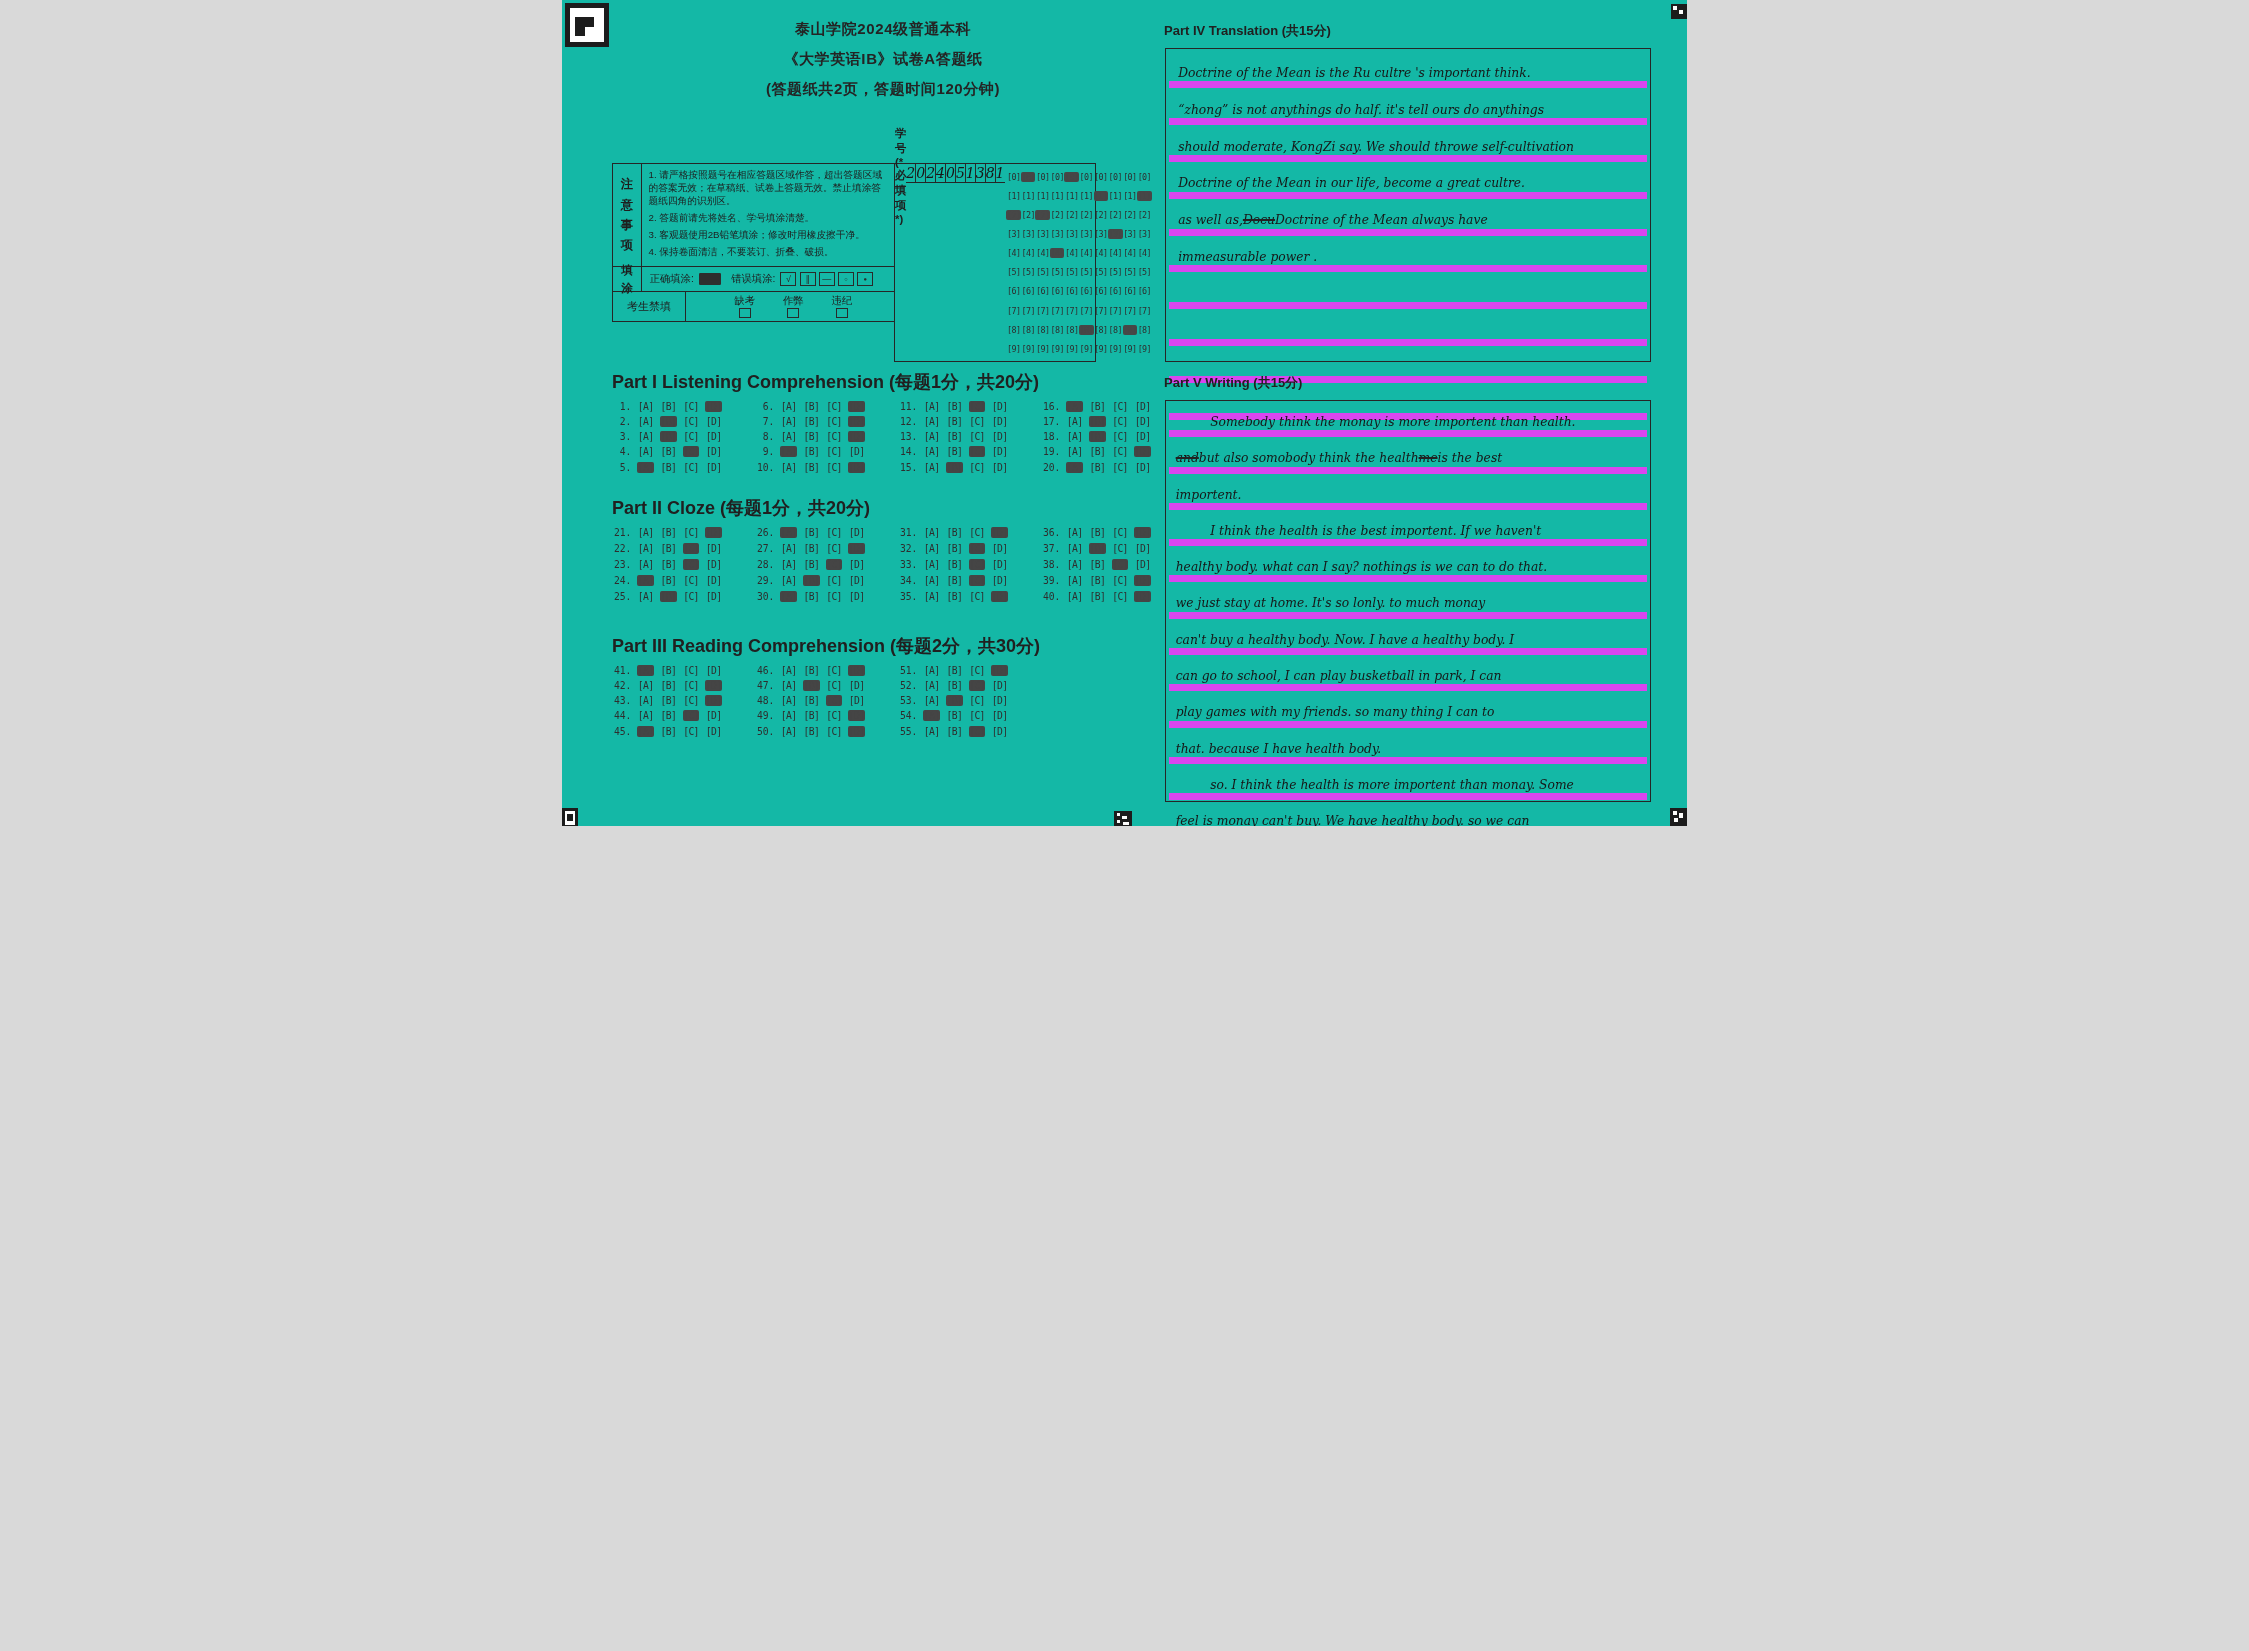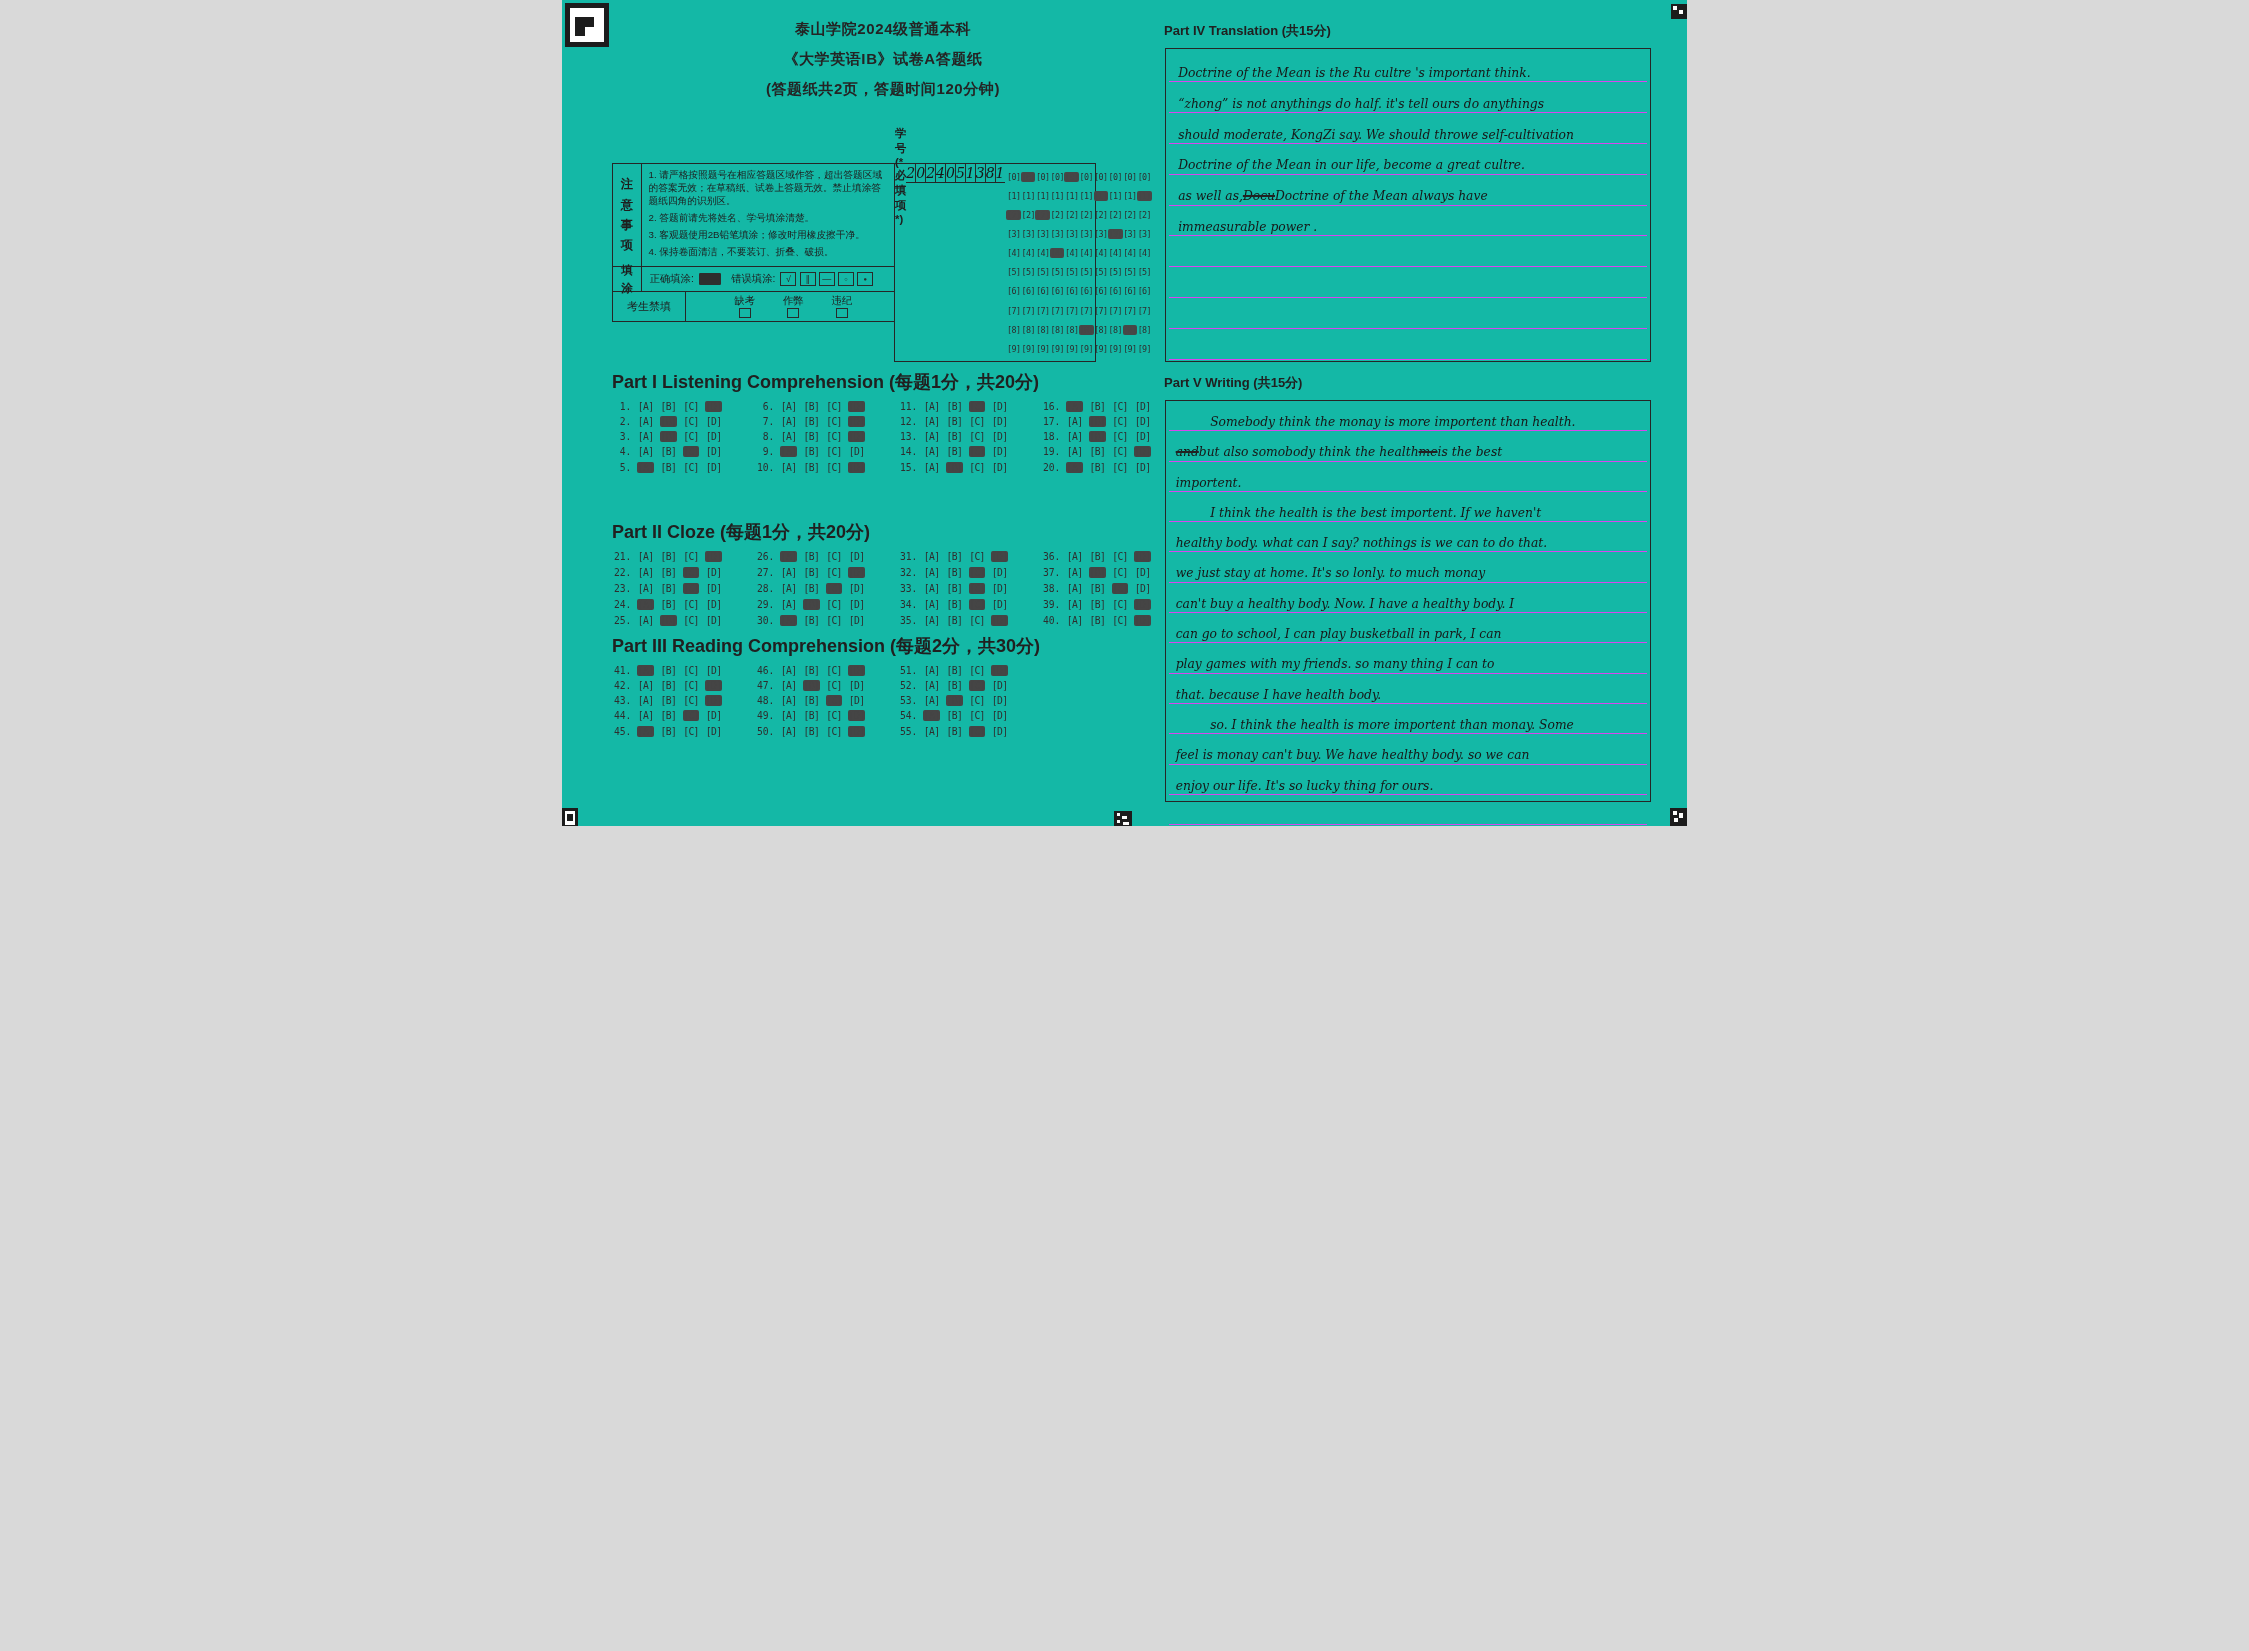--- a/index.html
+++ b/index.html
@@ -69,31 +69,31 @@
   .sec{position:absolute;left:50px;}
   .sec h2{margin:0 0 6.5px 0;font-size:18px;font-weight:600;color:#202020;}
   .sec .grid{display:flex;}
   .sec .col{width:143px;}
   .qrow{height:15.3px;white-space:nowrap;font-size:9.7px;color:#2e2e2e;}
   .sec2 .qrow{height:16px;}
   .qnum{display:inline-block;width:19.4px;text-align:right;margin-right:5.8px;}
   .opt{display:inline-block;margin-right:5.8px;letter-spacing:-0.6px;border-radius:1.9px;padding:0 0.6px;}
   .opt.filled{background:#454545;color:#454545;}
   .sec1{top:370px;}
-  .sec2{top:520px;}
+  .sec2{top:496px;}
   .sec3{top:634px;}
 
   
   .page-h{position:absolute;left:602px;font-size:13px;font-weight:600;color:#202020;}
   #h4{top:22px;}
   #h5{top:374px;}
   .ansbox{position:absolute;left:603px;width:486px;border:1.3px solid #262626;box-sizing:border-box;}
   .tbox{top:48px;height:314px;padding-top:2.6px;}
   .wbox{top:400px;height:402px;}
-  .line-slot{height:28.5px;margin:0 3.2px;border-bottom:1px solid #d946ef;display:flex;
+  .line-slot{height:28.5px;margin:0 3.2px;border-bottom:7px solid #d946ef;display:flex;
              align-items:flex-end;padding:0 1.3px 1.3px 9px;font-size:12.3px;white-space:nowrap;overflow:hidden;}
   .wbox .line-slot{height:28px;padding-left:6.5px;}
   .indent{padding-left:41px !important;}
   .strike{text-decoration:line-through;text-decoration-thickness:1.9px;text-decoration-color:#222;}
 </style>
 </head>
 <body>
 
 <div class="sheet">
 

